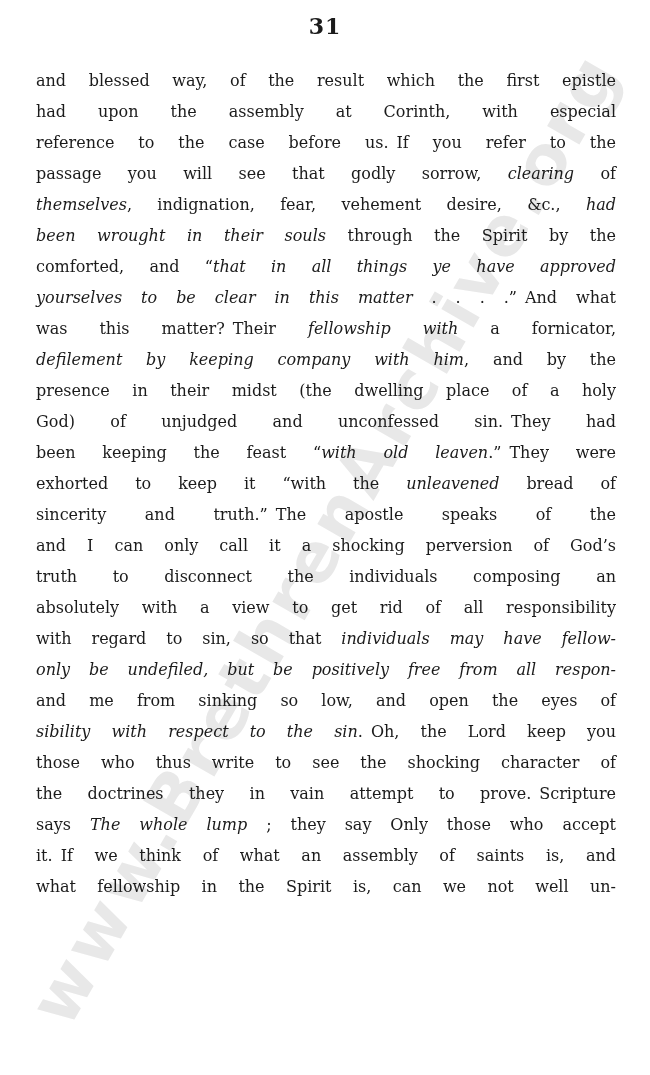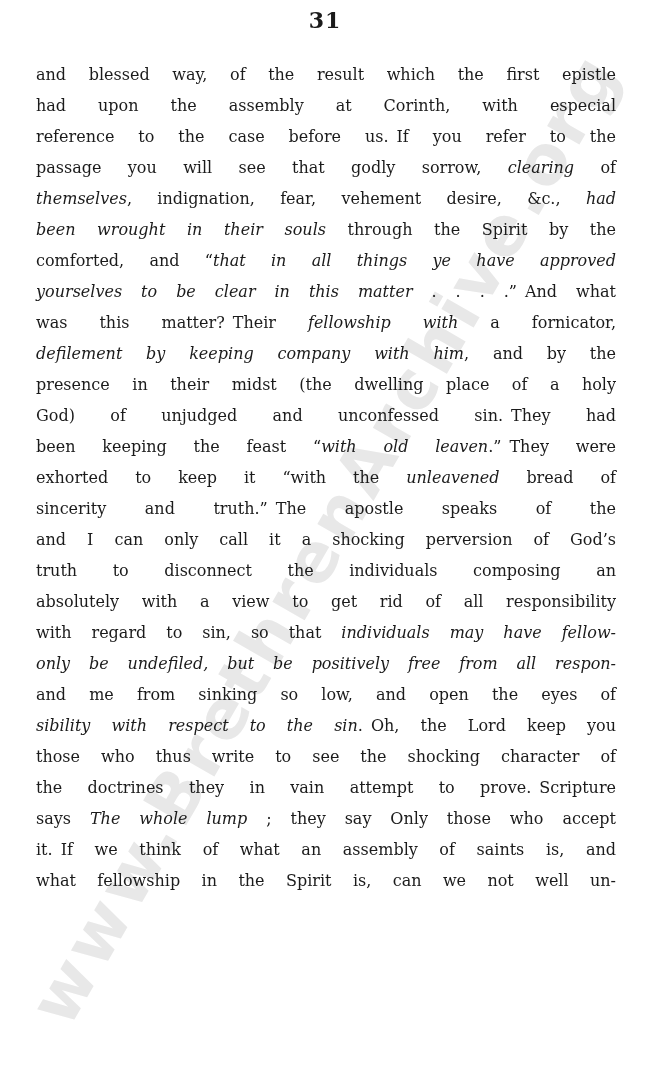--- a/index.html
+++ b/index.html
@@ -29,21 +29,21 @@
     white-space: nowrap;
     z-index: 0;
     user-select: none;
   }
   .page-number {
     position: relative;
     z-index: 1;
     text-align: center;
     font-weight: 700;
     font-size: 22px;
-    padding-top: 7px;
+    padding-top: 13px;
     letter-spacing: 1px;
   }
   .text-block {
     position: relative;
     z-index: 1;
     margin: 26px 34px 12px 36px; 
     font-size: 16px;
   }
   .line {
     line-height: 31px;

